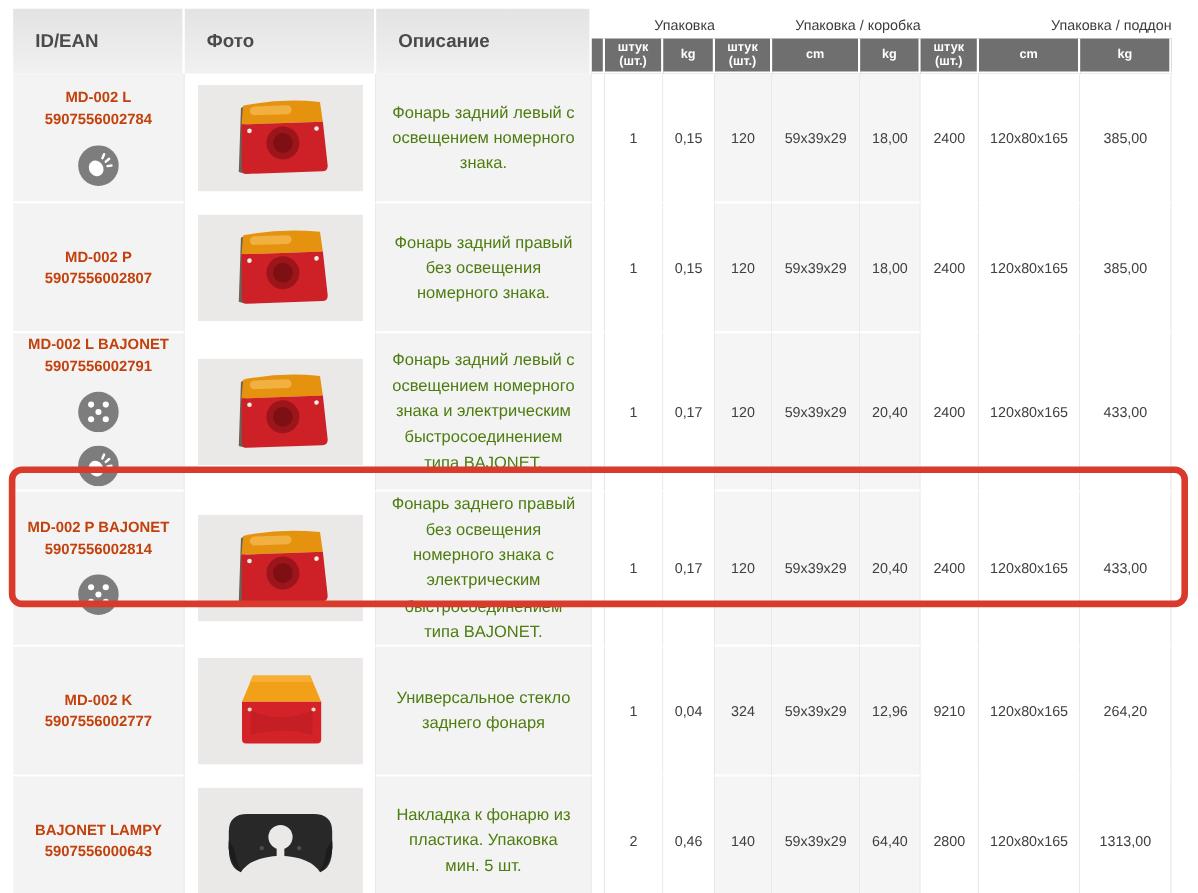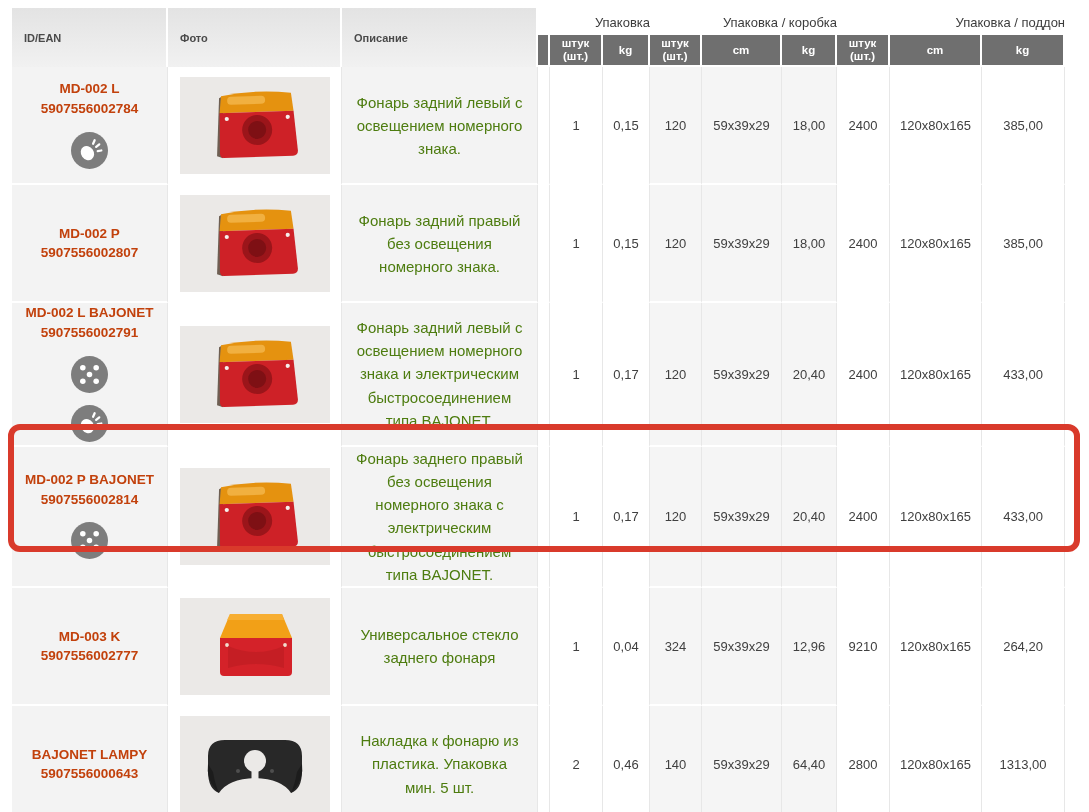--- a/index.html
+++ b/index.html
@@ -10,21 +10,21 @@
   table.catalog { border-collapse:separate; border-spacing:0; table-layout:fixed;
                   position:absolute; left:12px; top:8px; width:1053px; }
   col.c-id{width:156px} col.c-photo{width:174px} col.c-desc{width:196px} col.c-gap{width:12px}
   col.c-q1{width:53px} col.c-k1{width:47px}
   col.c-q2{width:52px} col.c-cm2{width:80px} col.c-k2{width:55px}
   col.c-q3{width:53px} col.c-cm3{width:92px} col.c-k3{width:83px}
 
   
   th { font-weight:bold; }
   .h-left { background:linear-gradient(#e3e3e3,#f1f1f1); text-align:left; vertical-align:middle;
-            padding-left:12px; font-size:11px; color:#4a4a4a; border-right:2px solid #fff; height:59px; }
+            padding-left:20px; font-size:17px; color:#4a4a4a; border-right:2px solid #fff; height:59px; }
   .h-group { background:#fff; text-align:right; font-weight:normal; font-size:13px; color:#3c3c3c;
              padding:6px 0 4px 9px; height:27px; vertical-align:middle; }
   .h-sub { background:#6f6f6f; color:#ffffff; font-size:11.5px; line-height:1.15; text-align:center;
            vertical-align:middle; border-right:2px solid #fff; border-bottom:2px solid #fff;
            height:32px; padding:2px 1px; }
   .h-gap-dark { background:#6f6f6f; border-right:2px solid #fff; border-bottom:2px solid #fff; }
   .h-gap-white { background:#fff; }
 
   
   td { border-right:1px solid #e7e7e7; border-bottom:2px solid #ffffff;
@@ -281,21 +281,21 @@
       <td class="shade2">120</td>
       <td class="shade2">59x39x29</td>
       <td class="shade2">20,40</td>
       <td class="plain">2400</td>
       <td class="plain">120x80x165</td>
       <td class="plain">433,00</td>
     </tr>
 
     <tr>
       <td class="shade">
-        <div class="code">MD-003 K</div>
+        <div class="code">MD-002 K</div>
         <div class="ean">5907556002777</div>
       </td>
       <td class="plain">
         <div class="photo-wrap">
           <svg class="photo-img" viewBox="0 0 150 97">
                 <rect width="150" height="97" fill="#ebe9e7"></rect>
                 <path d="M50 16 L102 16 L112 40 L40 40 Z" fill="#f2a017"></path>
                 <path d="M50 16 L102 16 L104 22 L47 22 Z" fill="#f7b139" opacity="0.8"></path>
                 <path d="M40 40 L112 40 L112 74 Q112 78 108 78 L44 78 Q40 78 40 74 Z" fill="#d42229"></path>
                 <circle cx="47" cy="47" r="1.9" fill="#f1ddcd"></circle>

